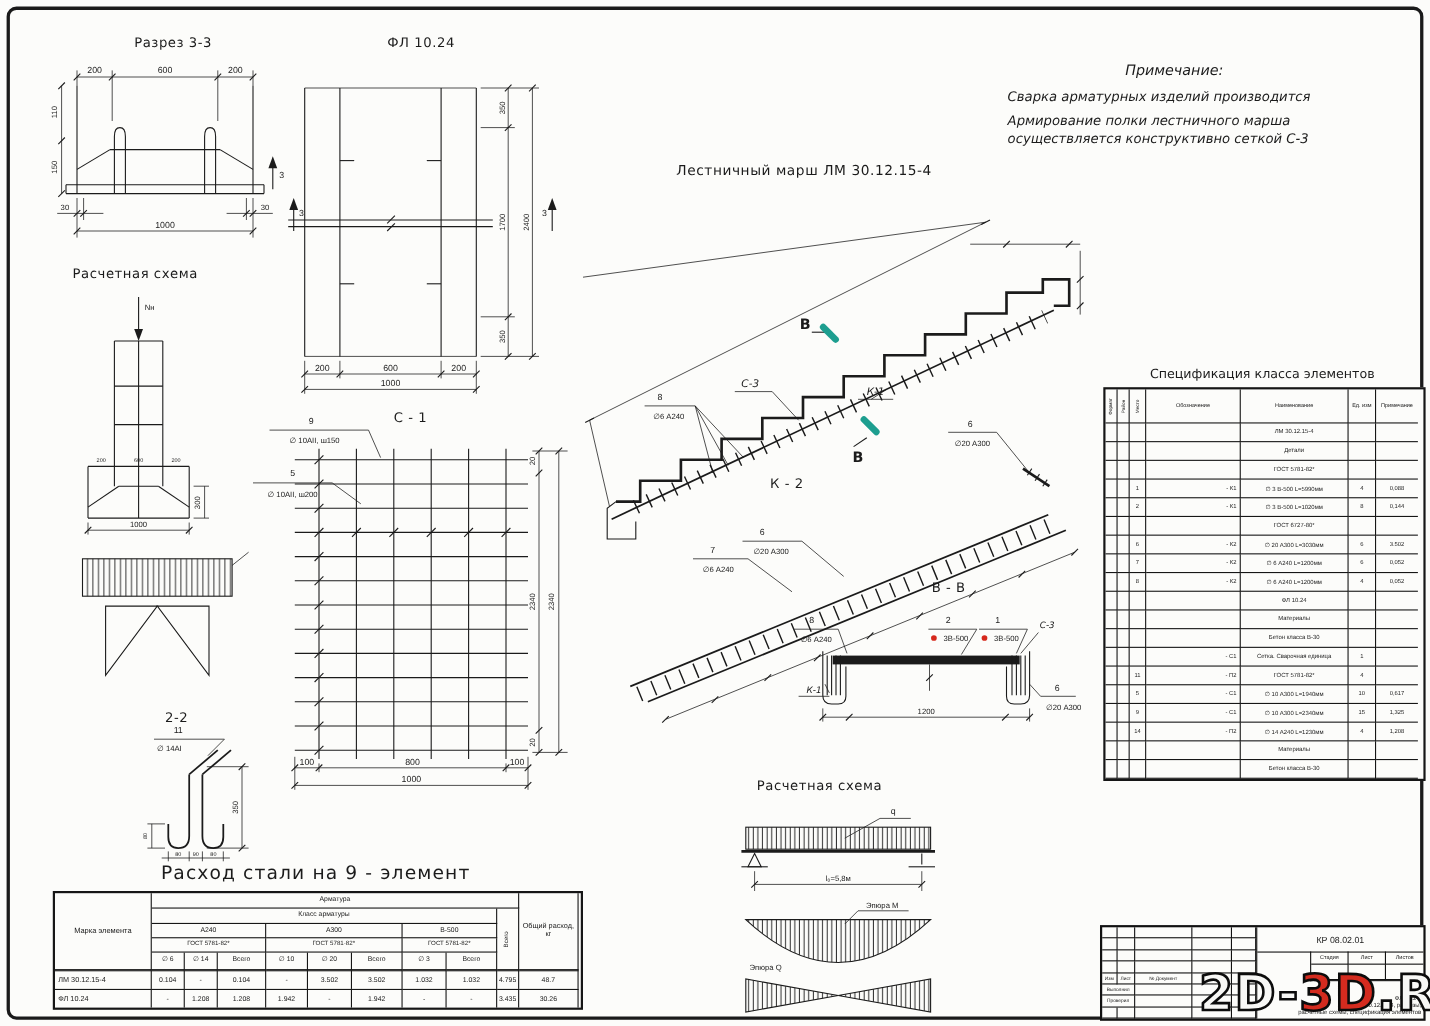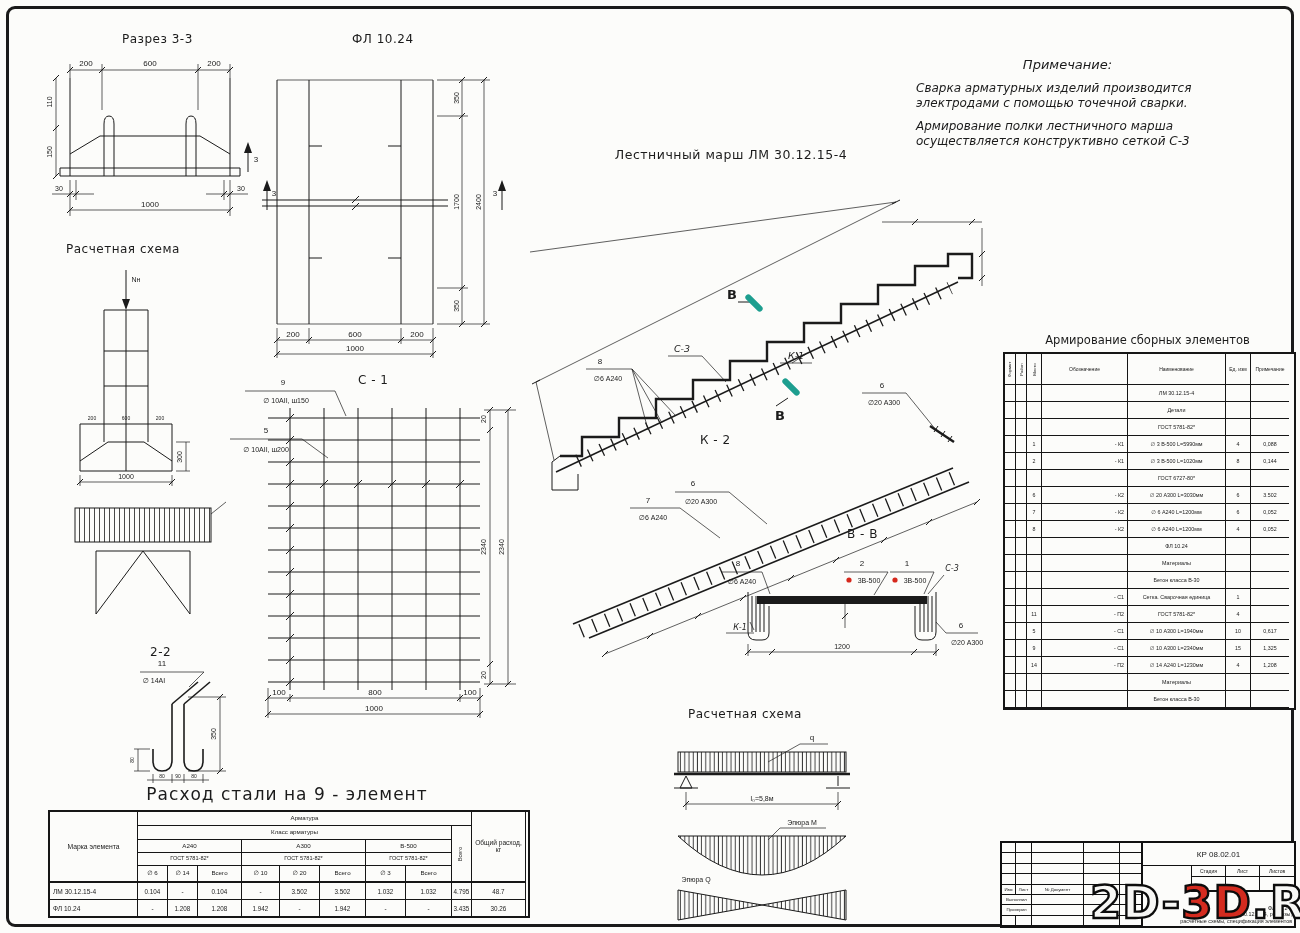--- a/index.html
+++ b/index.html
@@ -498,26 +498,25 @@
       <line class="ln dim" x1="130" y1="102" x2="118" y2="114"></line>
     <path d="M28,110 Q112,188 196,110 Z" fill="url(#h1)" stroke="#1b1b1b"></path>
     <text class="dt7" x="46" y="156">Эпюра Q</text>
     <path d="M28,164 L28,194 L112,179 Z" fill="url(#h1)" stroke="#1b1b1b"></path>
     <path d="M196,164 L196,194 L112,179 Z" fill="url(#h1)" stroke="#1b1b1b"></path>
   </svg>
 
   <div class="notes">
     <div class="nt">Примечание:</div>
     <div class="nl">Сварка арматурных изделий производится</div>
-    <div class="nl">электродами с помощью точечной сварки.</div>
     <div class="nl gap">Армирование полки лестничного марша</div>
     <div class="nl">осуществляется конструктивно сеткой С-3</div>
   </div>
 
-  <div class="spec-title">Армирование сборных элементов</div>
+  <div class="spec-title">Спецификация класса элементов</div>
   <div class="spec">
     <div class="spec-head">
       <div class="sc">
           <span class="rot">Формат</span>
         </div>
       <div class="sc">
           <span class="rot">Район</span>
         </div>
       <div class="sc">
           <span class="rot">Место</span>

